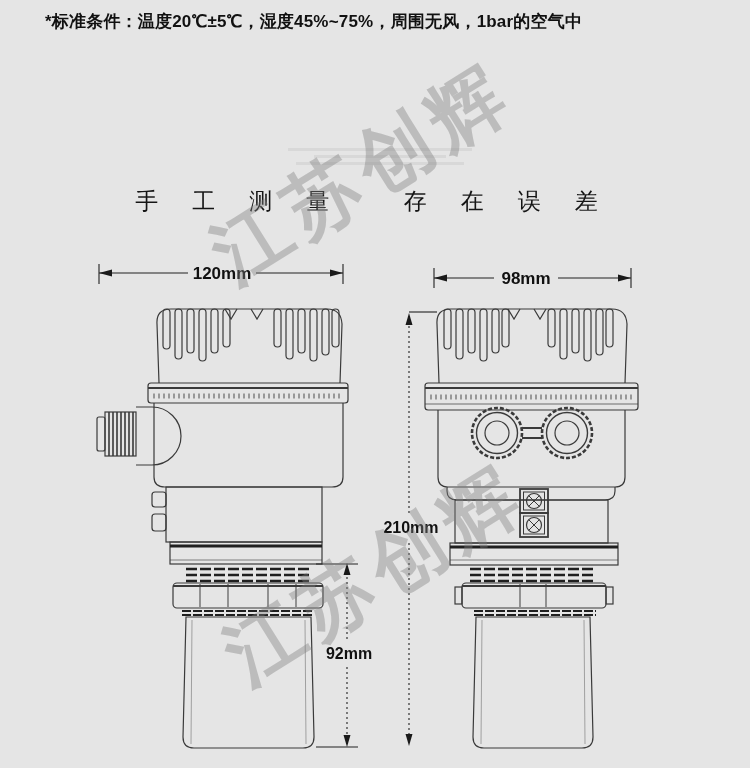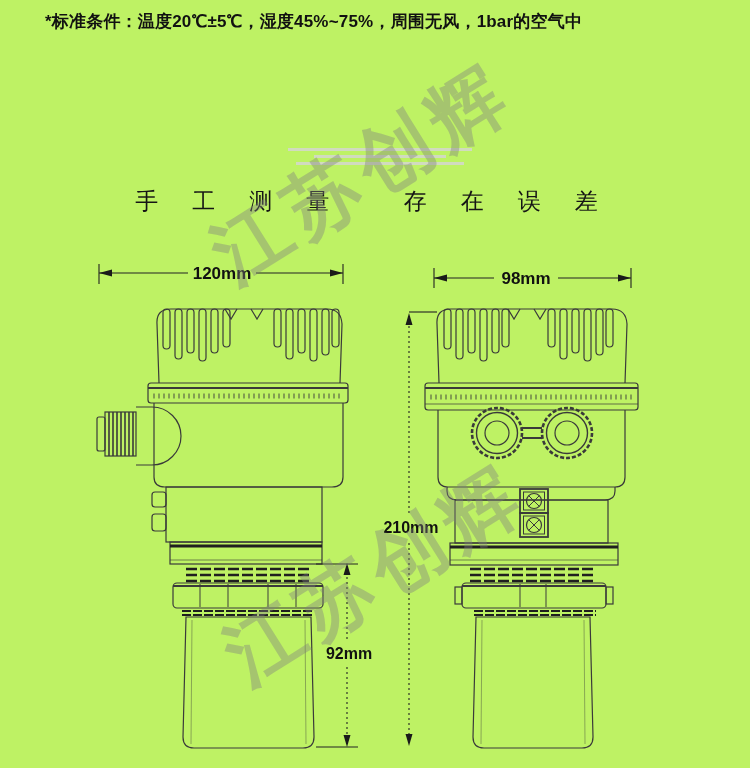--- a/index.html
+++ b/index.html
@@ -1,17 +1,17 @@
 <!DOCTYPE html>
 <html><head>
 <meta charset="utf-8">
 <style>
   html,body{margin:0;padding:0;background:#ffffff;}
   body{width:750px;height:768px;overflow:hidden;font-family:"Liberation Sans",sans-serif;}
-  .page{position:relative;width:750px;height:768px;background:#bef264;}
+  .page{position:relative;width:750px;height:768px;background:#e5e5e5;}
 
   .note{position:absolute;left:45px;top:10px;font-size:17px;font-weight:700;color:#111;letter-spacing:.2px;white-space:nowrap;}
 
   .banner{position:absolute;left:0;top:43px;width:750px;height:26px;background:#F2811E;
           display:flex;align-items:center;justify-content:center;}
   .banner .tri{width:0;height:0;border-left:8px solid #fff;border-top:5px solid transparent;
                border-bottom:5px solid transparent;margin-right:10px;}
   .banner .lbl{color:#fff;font-size:12px;font-weight:700;letter-spacing:1.3px;}
 
   .title{position:absolute;left:0;top:94px;width:100%;text-align:center;

